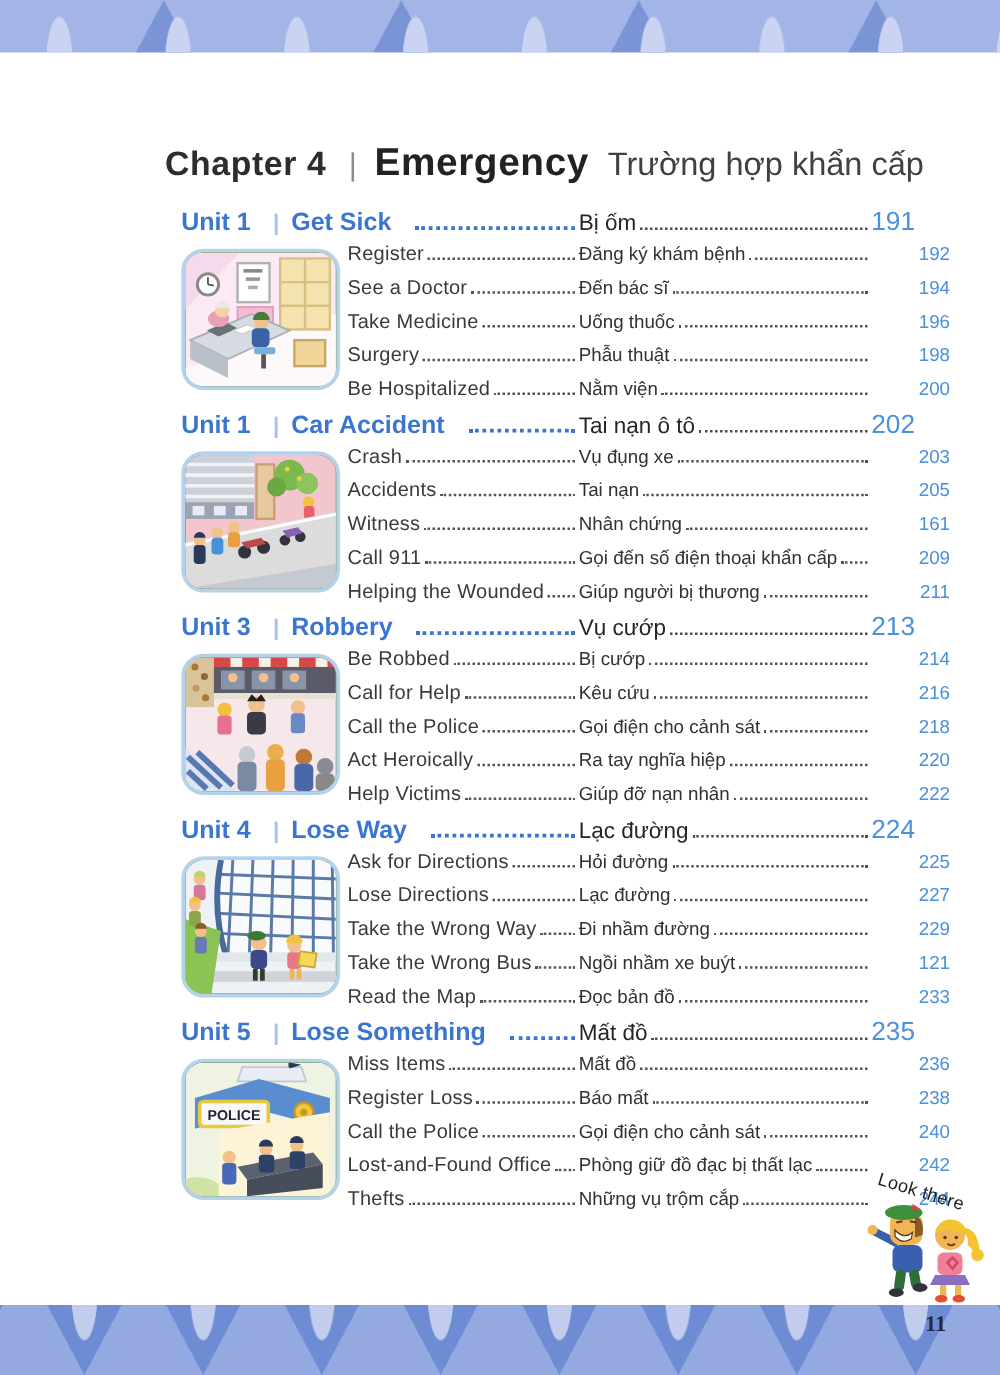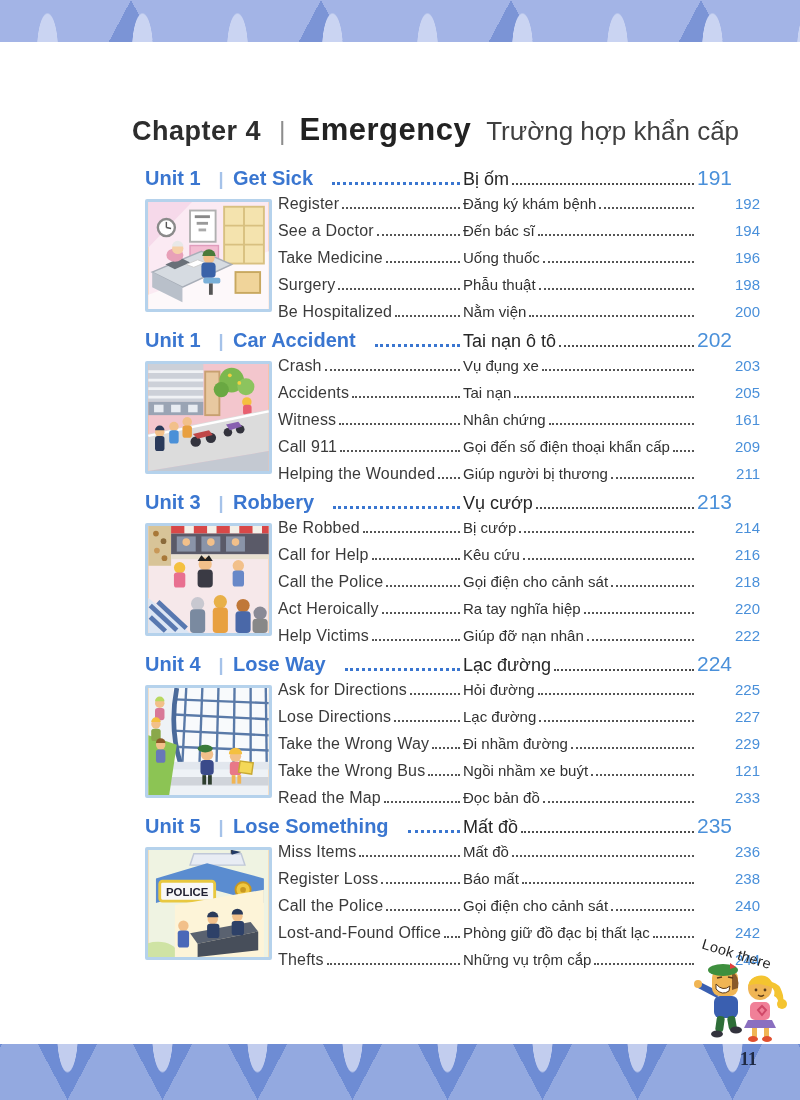--- a/index.html
+++ b/index.html
@@ -49,22 +49,22 @@
   .u-title-wrap{width:230px;display:flex;align-items:baseline;gap:16px;}
   .u-title{font-size:20px;font-weight:bold;color:#3a76d0;}
   .lead-blue{flex:1;min-width:6px;border-bottom:3px dotted #3a76d0;margin:0 3px 2px 3px;}
   .u-vi-wrap{width:234px;display:flex;align-items:baseline;}
   .u-vi{font-size:18px;font-weight:normal;color:#262626;}
   .lead-gray-b{flex:1;min-width:6px;border-bottom:2.5px dotted #4c4c4c;margin:0 3px 2px 3px;}
   .u-page{flex:1;text-align:left;font-size:21px;color:#4a90da;}
   .unit-body{display:flex;height:135px;}
   .thumb{
     width:127px;height:113px;margin-top:6px;flex:none;
-    border:3px solid #b5d2ec;border-radius:2px;overflow:hidden;box-sizing:border-box;
-    background:#fdba74;
+    border:3px solid #b5d2ec;border-radius:18px;overflow:hidden;box-sizing:border-box;
+    background:#4d7c0f;
   }
   .thumb svg{display:block;width:121px;height:107px;}
   .rows{flex:1;margin-left:6px;margin-top:2px;}
   .row{display:flex;align-items:baseline;height:27px;white-space:nowrap;}
   .r-en-wrap{width:185px;display:flex;align-items:baseline;}
   .r-en{font-size:16px;color:#3a3a3a;letter-spacing:.2px;}
   .lead-gray{flex:1;min-width:5px;border-bottom:2px dotted #555;margin:0 3px 2px 3px;}
   .r-vi-wrap{width:234px;display:flex;align-items:baseline;}
   .r-vi{font-size:15px;color:#313131;}
   .r-pg{flex:1;text-align:right;font-size:15px;color:#4a90da;}

